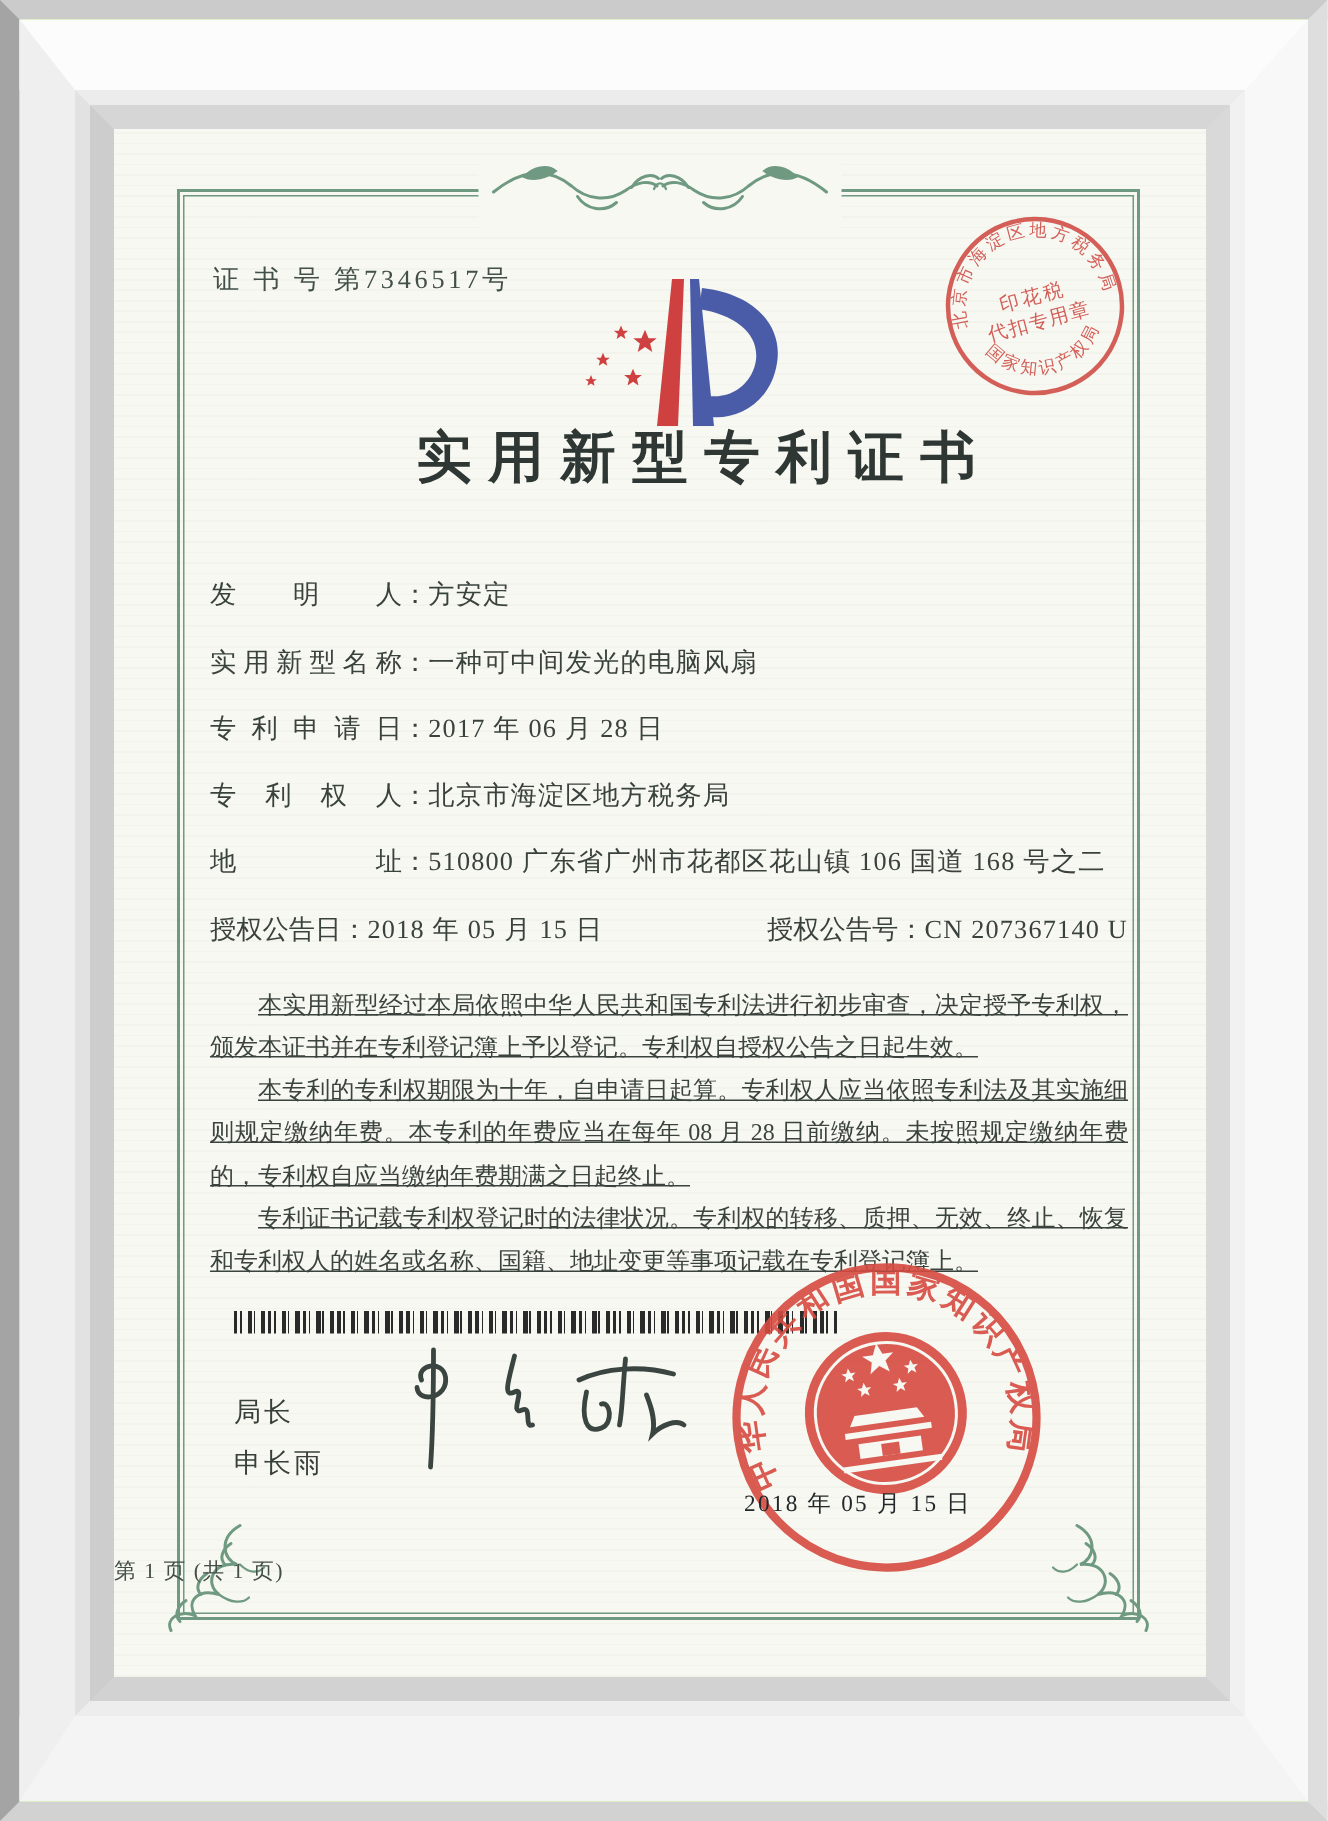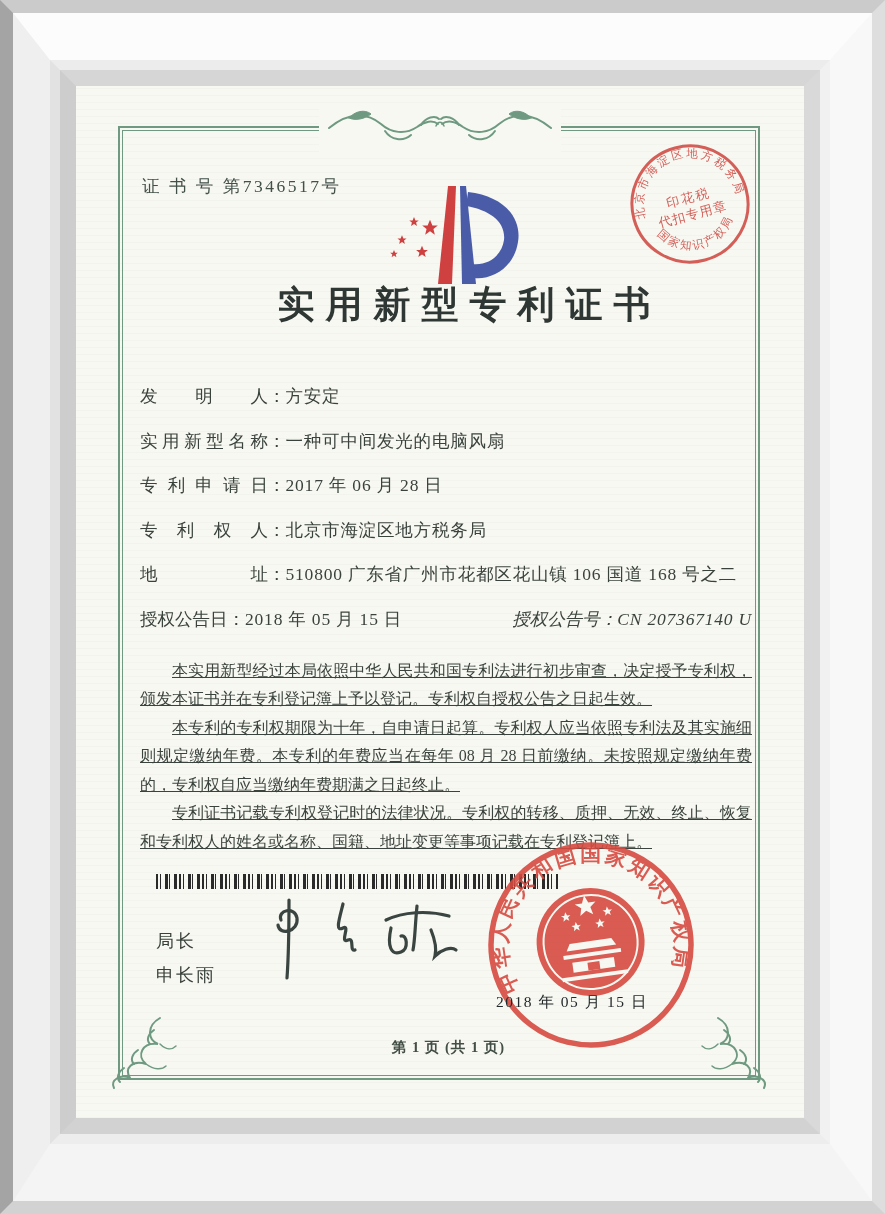--- a/index.html
+++ b/index.html
@@ -35,38 +35,38 @@
   .logo{position:absolute;left:300px;top:94px;}
   .tax-stamp{position:absolute;left:552px;top:56px;opacity:.88;}
   .doc-title{position:absolute;left:0;right:0;top:194px;text-align:center;
     font-size:37px;font-weight:600;letter-spacing:11px;color:#2f3734;text-indent:11px;padding-left:48px;}
   .content{position:absolute;left:64px;right:52px;top:298px;}
   .field-row{font-size:17.5px;margin-bottom:20.5px;white-space:nowrap;color:#3a423d;}
   .field-label{display:inline-block;width:128px;text-align:justify;text-align-last:justify;
     vertical-align:bottom;}
   .field-value{letter-spacing:.8px;}
   .grant-row{display:flex;font-size:17.5px;margin-bottom:26px;color:#3a423d;text-align:right;}
-  .grant-group2{margin-left:auto;font-style:italic;}
+  .grant-group2{margin-left:auto;}
   .paragraphs{font-size:16px;line-height:28.6px;text-align:justify;color:#3b433e;}
   .paragraphs p{margin:0;text-indent:2em;text-decoration:underline;}
   .barcode{position:absolute;left:80px;top:788px;width:402px;height:15px;
     background:repeating-linear-gradient(90deg,
       #2a2a2a 0 2px,transparent 2px 4px,
       #2a2a2a 4px 5px,transparent 5px 9px,
       #2a2a2a 9px 12px,transparent 12px 13px,
       #2a2a2a 13px 14px,transparent 14px 18px,
       #2a2a2a 18px 21px,transparent 21px 23px);}
   .director{position:absolute;left:80px;top:838px;font-size:18px;
     letter-spacing:2px;line-height:34px;color:#38403b;}
   .signature{position:absolute;left:175px;top:806px;}
   .office-seal{position:absolute;left:410px;top:754px;opacity:.9;}
   .seal-date{position:absolute;left:420px;top:906px;font-size:15.5px;
     letter-spacing:1.5px;color:#23282a;z-index:3;}
-  .page-footer{position:absolute;left:17px;right:0;top:952px;text-align:center;
-    font-size:14.5px;letter-spacing:1px;color:#434e47;font-weight:bold;}
+  .page-footer{position:absolute;left:0;right:0;top:952px;
+    font-size:14.5px;letter-spacing:1px;color:#434e47;}
   svg text{font-family:"Liberation Serif","DejaVu Serif",serif;}
 </style>
 </head>
 <body>
 
 <div class="stage">
   <div class="frame-outer">
     <div class="frame-face">
       <div class="frame-bevel">
         <div class="mat-shadow">

